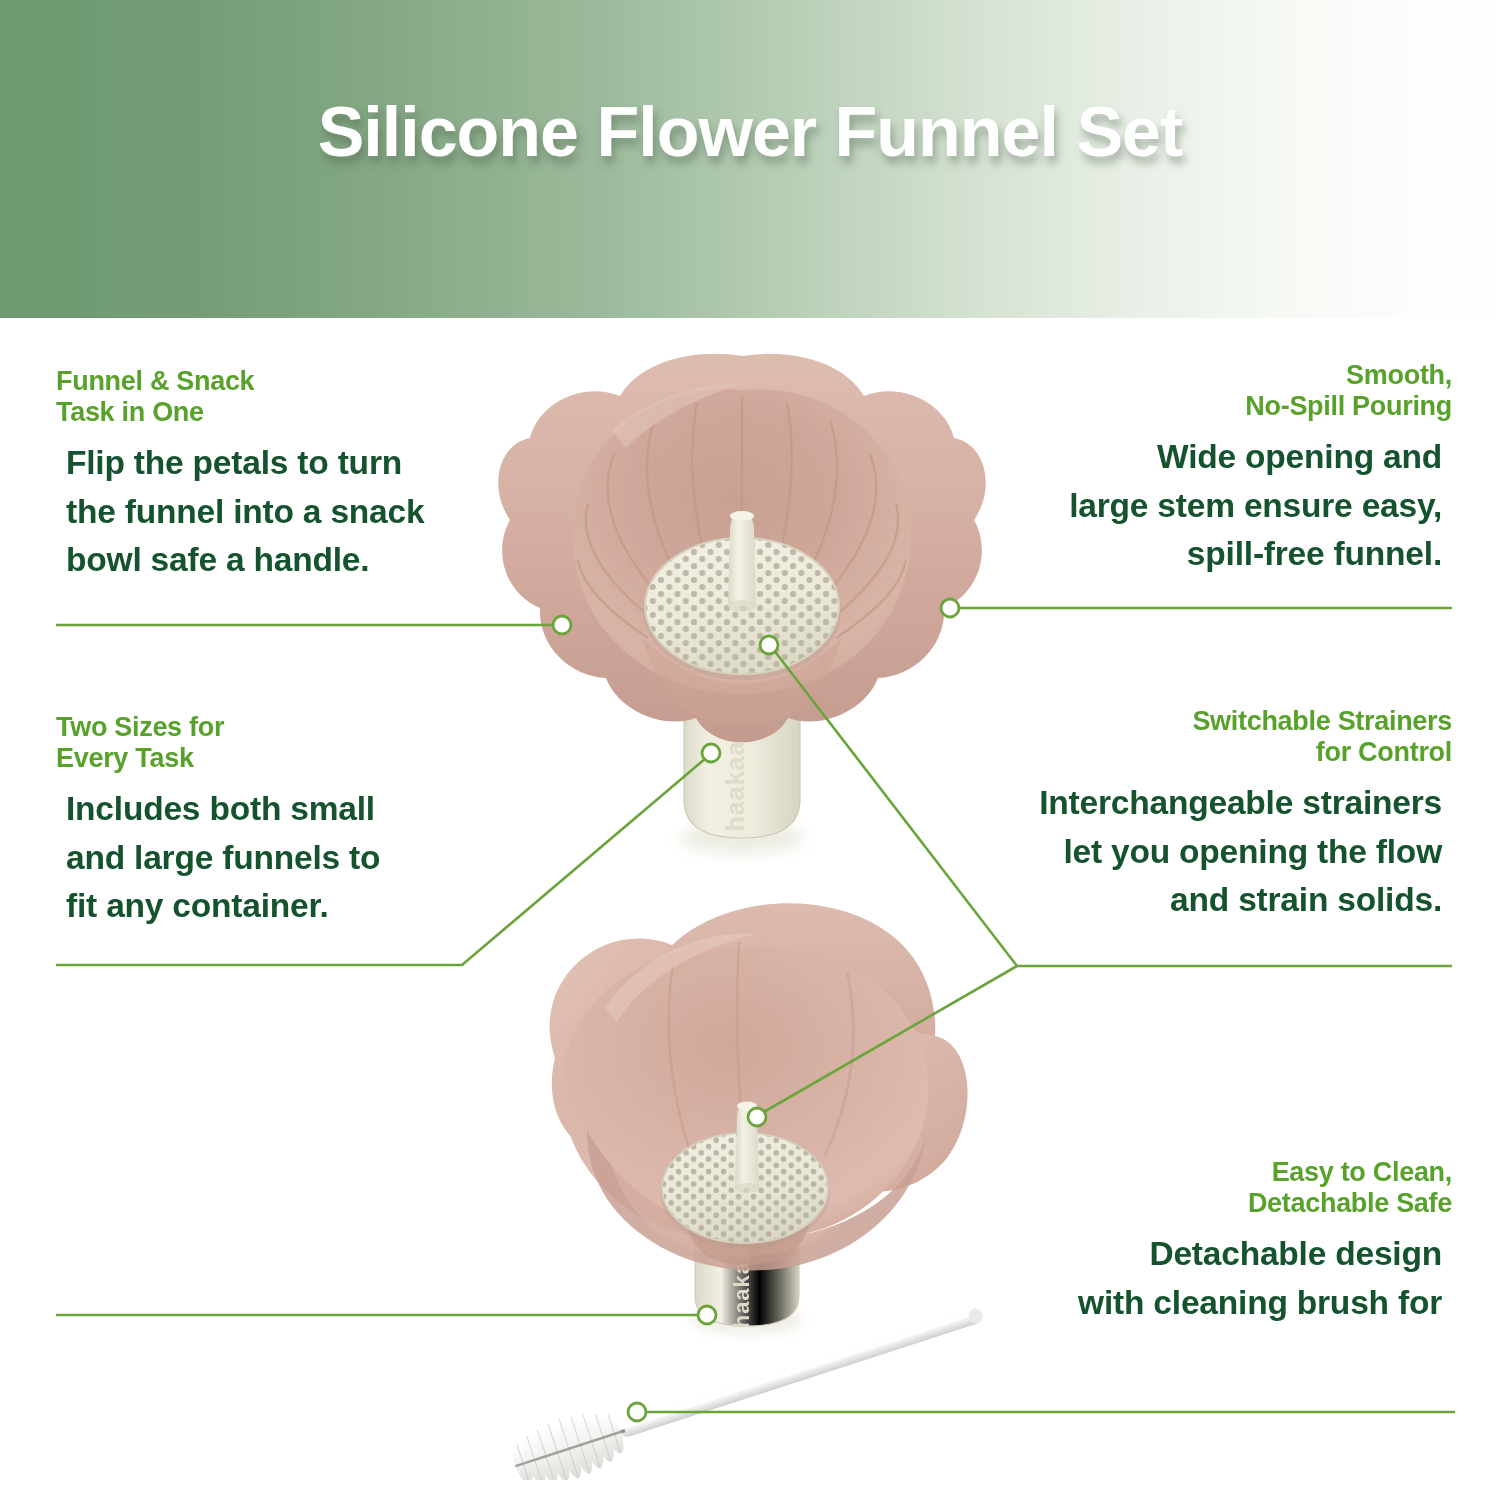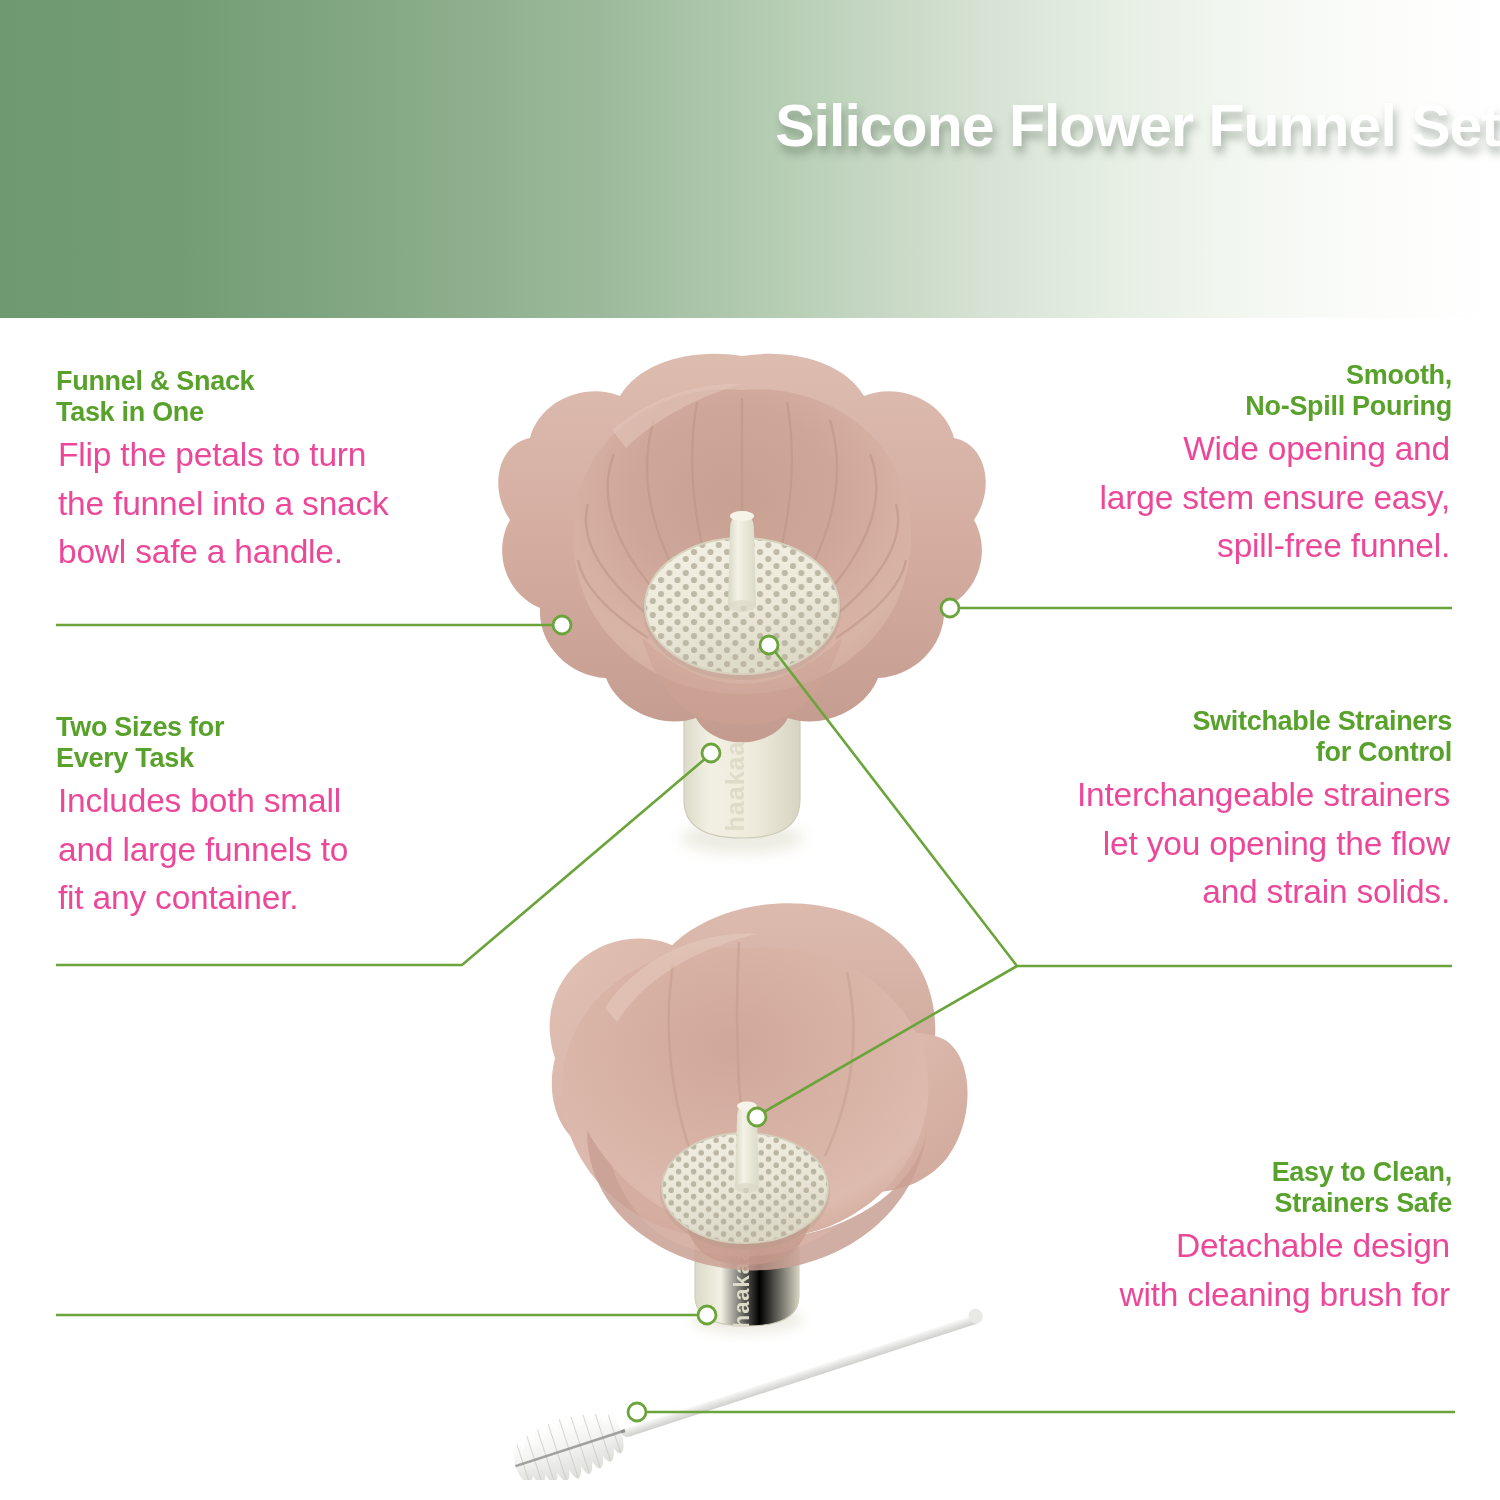--- a/index.html
+++ b/index.html
@@ -17,43 +17,43 @@
   .banner{
     position:absolute;left:0;top:0;width:1500px;height:318px;
     background:linear-gradient(90deg,
       #6f9a70 0%, #739c74 12%, #85a985 26%, #9cba9b 40%,
       #b8cfb6 53%, #d3e0d0 64%, #e6eee4 74%, #f3f7f1 83%,
       #fbfcfa 91%, #ffffff 100%);
     overflow:hidden;
   }
   .banner-title{
     position:absolute;left:0;right:0;top:96px;
-    text-align:right;
-    font-size:59px;line-height:1.05;
+    text-align:center;
+    font-size:70px;line-height:1.05;
     font-weight:700;
     color:#ffffff;
     letter-spacing:-1px;
     text-shadow:3px 7px 9px rgba(60,80,60,.38);
     white-space:nowrap;
   }
 
   
   .feat{position:absolute;}
   .feat h3{
     margin:0 0 2px 0;
     font-size:27px;line-height:1.16;
     font-weight:700;
     color:#58a22c;
     letter-spacing:-.3px;
   }
   .feat p{
-    margin:2px;
+    margin:10px;
     font-size:33.5px;line-height:1.46;
-    font-weight:400;
-    color:#ec4899;
+    font-weight:700;
+    color:#14532d;
     letter-spacing:-.2px;
   }
   .feat.left{text-align:left;}
   .feat.right{text-align:right;}
 
   .f1{left:56px;top:366px;width:430px;}
   .f2{left:56px;top:712px;width:420px;}
   .f3{left:56px;top:1056px;width:470px;}
   .f4{right:48px;top:360px;width:460px;}
   .f5{right:48px;top:706px;width:460px;}
@@ -399,21 +399,21 @@
     <p>
       <span>Interchangeable strainers</span><br>
       <span>let you opening the flow</span><br>
       <span>and strain solids.</span>
     </p>
   </div>
 
   <div class="feat right f6">
     <h3>
       <span>Easy to Clean,</span><br>
-      <span>Strainers Safe</span>
+      <span>Detachable Safe</span>
     </h3>
     <p>
       <span>Detachable design</span><br>
       <span>with cleaning brush for</span><br>
     </p>
   </div>
 
 </div>
 
 </body></html>

